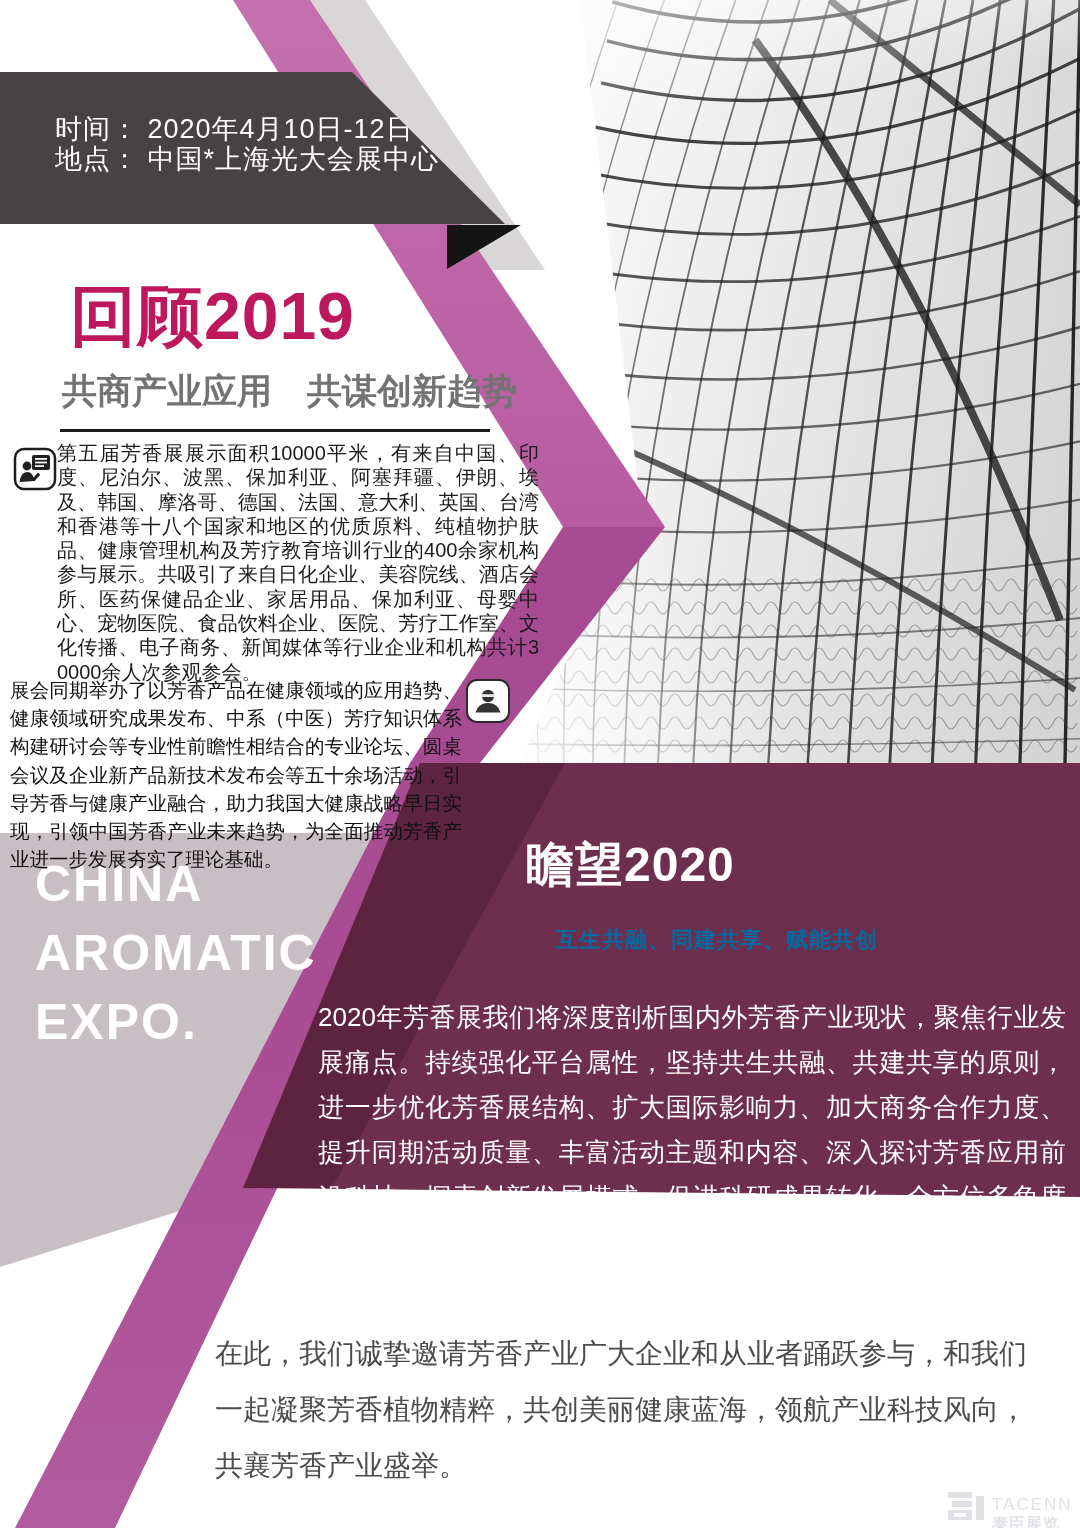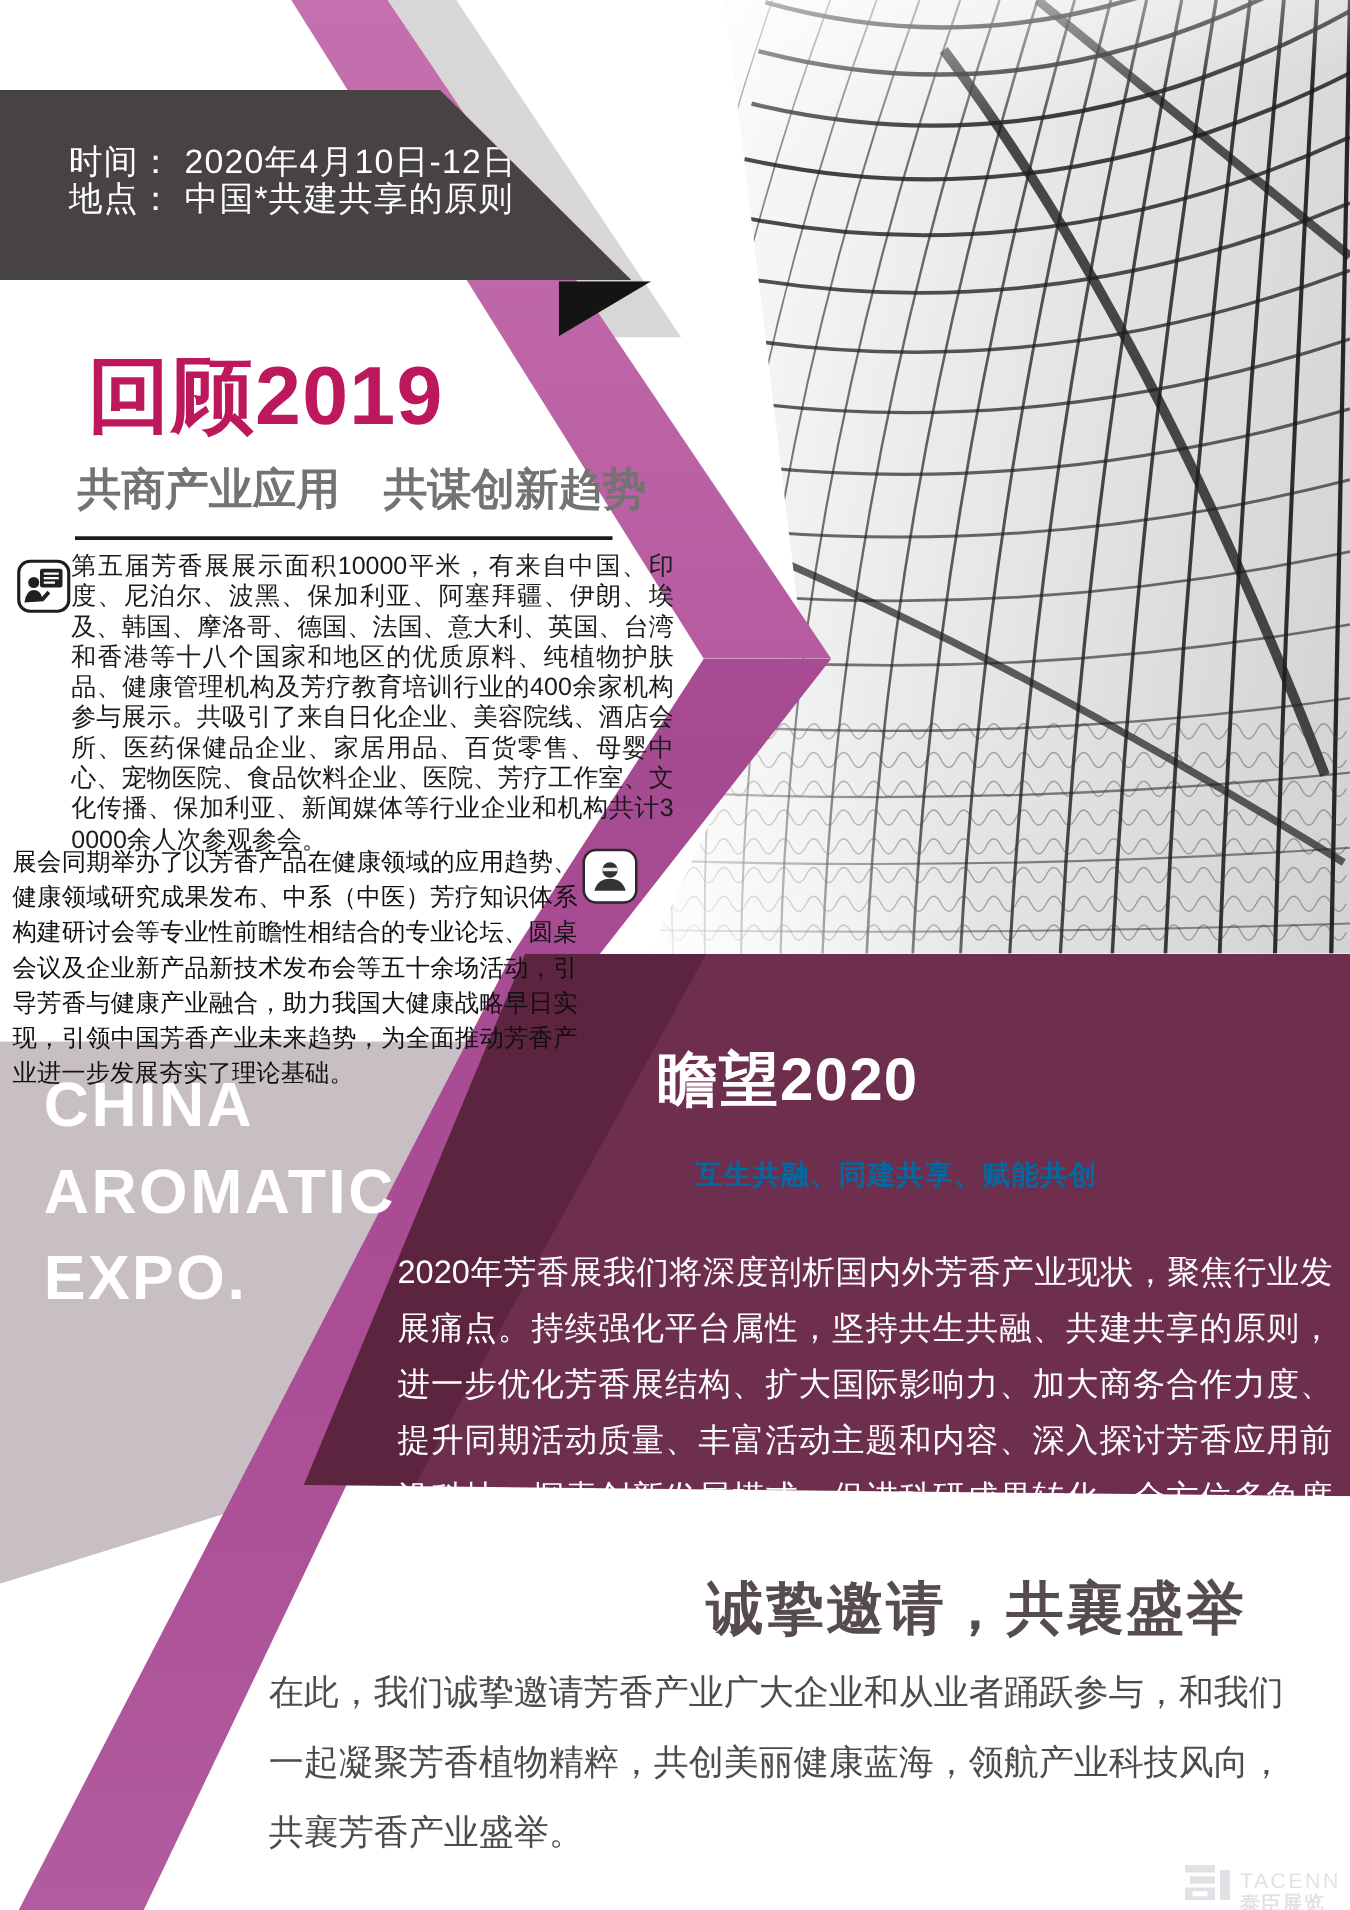--- a/index.html
+++ b/index.html
@@ -153,60 +153,59 @@
 
   <div class="abs maroon-panel">
     <div class="shade"></div>
   </div>
 
   <div class="abs black-fold"></div>
 
   <div class="abs meta-box">
     <div class="lines">
       <div class="line">时间： 2020年4月10日-12日</div>
-      <div class="line">地点： 中国*共建共享的原则</div>
+      <div class="line">地点： 中国*上海光大会展中心</div>
     </div>
   </div>
 
   <div class="abs review-title">回顾2019</div>
   <div class="abs review-subtitle">共商产业应用　共谋创新趋势</div>
   <div class="abs review-underline"></div>
 
   <div class="abs icon-badge" style="left:13px;top:447px;">
     <svg width="44" height="44" viewBox="0 0 44 44">
       <rect x="2" y="2" width="40" height="40" rx="9" fill="#ffffff" stroke="#1d1d1d" stroke-width="2.5"></rect>
       <rect x="19" y="8" width="18" height="15" rx="2" fill="#202020"></rect>
       <rect x="22" y="11" width="12" height="1.8" fill="#ffffff"></rect>
       <rect x="22" y="14.6" width="12" height="1.8" fill="#ffffff"></rect>
       <rect x="22" y="18.2" width="9" height="1.8" fill="#ffffff"></rect>
       <circle cx="14" cy="19" r="4.4" fill="#202020"></circle>
       <path d="M6.5 35 q1.5 -10 7.5 -10 q5 0 6.5 5.5 l4.5 -5 2.2 2.2 -5.5 6.3 z" fill="#202020"></path>
     </svg>
   </div>
-  <div class="abs para1">第五届芳香展展示面积10000平米，有来自中国、印度、尼泊尔、波黑、保加利亚、阿塞拜疆、伊朗、埃及、韩国、摩洛哥、德国、法国、意大利、英国、台湾和香港等十八个国家和地区的优质原料、纯植物护肤品、健康管理机构及芳疗教育培训行业的400余家机构参与展示。共吸引了来自日化企业、美容院线、酒店会所、医药保健品企业、家居用品、百货零售、母婴中心、宠物医院、食品饮料企业、医院、芳疗工作室、文化传播、保加利亚、新闻媒体等行业企业和机构共计30000余人次参观参会。</div>
+  <div class="abs para1">第五届芳香展展示面积10000平米，有来自中国、印度、尼泊尔、波黑、保加利亚、阿塞拜疆、伊朗、埃及、韩国、摩洛哥、德国、法国、意大利、英国、台湾和香港等十八个国家和地区的优质原料、纯植物护肤品、健康管理机构及芳疗教育培训行业的400余家机构参与展示。共吸引了来自日化企业、美容院线、酒店会所、医药保健品企业、家居用品、保加利亚、母婴中心、宠物医院、食品饮料企业、医院、芳疗工作室、文化传播、电子商务、新闻媒体等行业企业和机构共计30000余人次参观参会。</div>
 
   <div class="abs icon-badge" style="left:465px;top:678px;">
     <svg width="46" height="46" viewBox="0 0 46 46">
       <rect x="2" y="2" width="42" height="42" rx="10" fill="#ffffff" stroke="#2a2a2a" stroke-width="2"></rect>
       <circle cx="23" cy="18" r="6.2" fill="#333333"></circle>
       <rect x="17" y="16.2" width="12" height="2.8" fill="#ffffff" opacity="0.9"></rect>
       <path d="M10.5 34.5 q2.5 -9.5 12.5 -9.5 q10 0 12.5 9.5 z" fill="#333333"></path>
     </svg>
   </div>
   <div class="abs brand">CHINA
 AROMATIC
 EXPO.</div>
 
   <div class="abs para2">展会同期举办了以芳香产品在健康领域的应用趋势、健康领域研究成果发布、中系（中医）芳疗知识体系构建研讨会等专业性前瞻性相结合的专业论坛、圆桌会议及企业新产品新技术发布会等五十余场活动，引导芳香与健康产业融合，助力我国大健康战略早日实现，引领中国芳香产业未来趋势，为全面推动芳香产业进一步发展夯实了理论基础。</div>
 
   <div class="abs outlook-title">瞻望2020</div>
   <div class="abs outlook-subtitle">互生共融、同建共享、赋能共创</div>
   <div class="abs outlook-para">2020年芳香展我们将深度剖析国内外芳香产业现状，聚焦行业发展痛点。持续强化平台属性，坚持共生共融、共建共享的原则，进一步优化芳香展结构、扩大国际影响力、加大商务合作力度、提升同期活动质量、丰富活动主题和内容、深入探讨芳香应用前沿科技、探索创新发展模式、促进科研成果转化、全方位多角度赋能芳香产业发展。</div>
 
-  <div class="abs invite-title">诚挚邀请，共襄盛举</div>
   <div class="abs invite-para">在此，我们诚挚邀请芳香产业广大企业和从业者踊跃参与，和我们一起凝聚芳香植物精粹，共创美丽健康蓝海，领航产业科技风向，共襄芳香产业盛举。</div>
 
   <div class="abs watermark">
     <svg width="40" height="36" viewBox="0 0 40 36">
       <rect x="2" y="4" width="24" height="6" fill="#e3e1e6"></rect>
       <rect x="6" y="13" width="20" height="6" fill="#e3e1e6"></rect>
       <rect x="30" y="8" width="8" height="24" fill="#e3e1e6"></rect>
       <rect x="2" y="22" width="24" height="10" fill="#e3e1e6"></rect>
       <rect x="8" y="25" width="12" height="4" fill="#ffffff"></rect>
     </svg>

